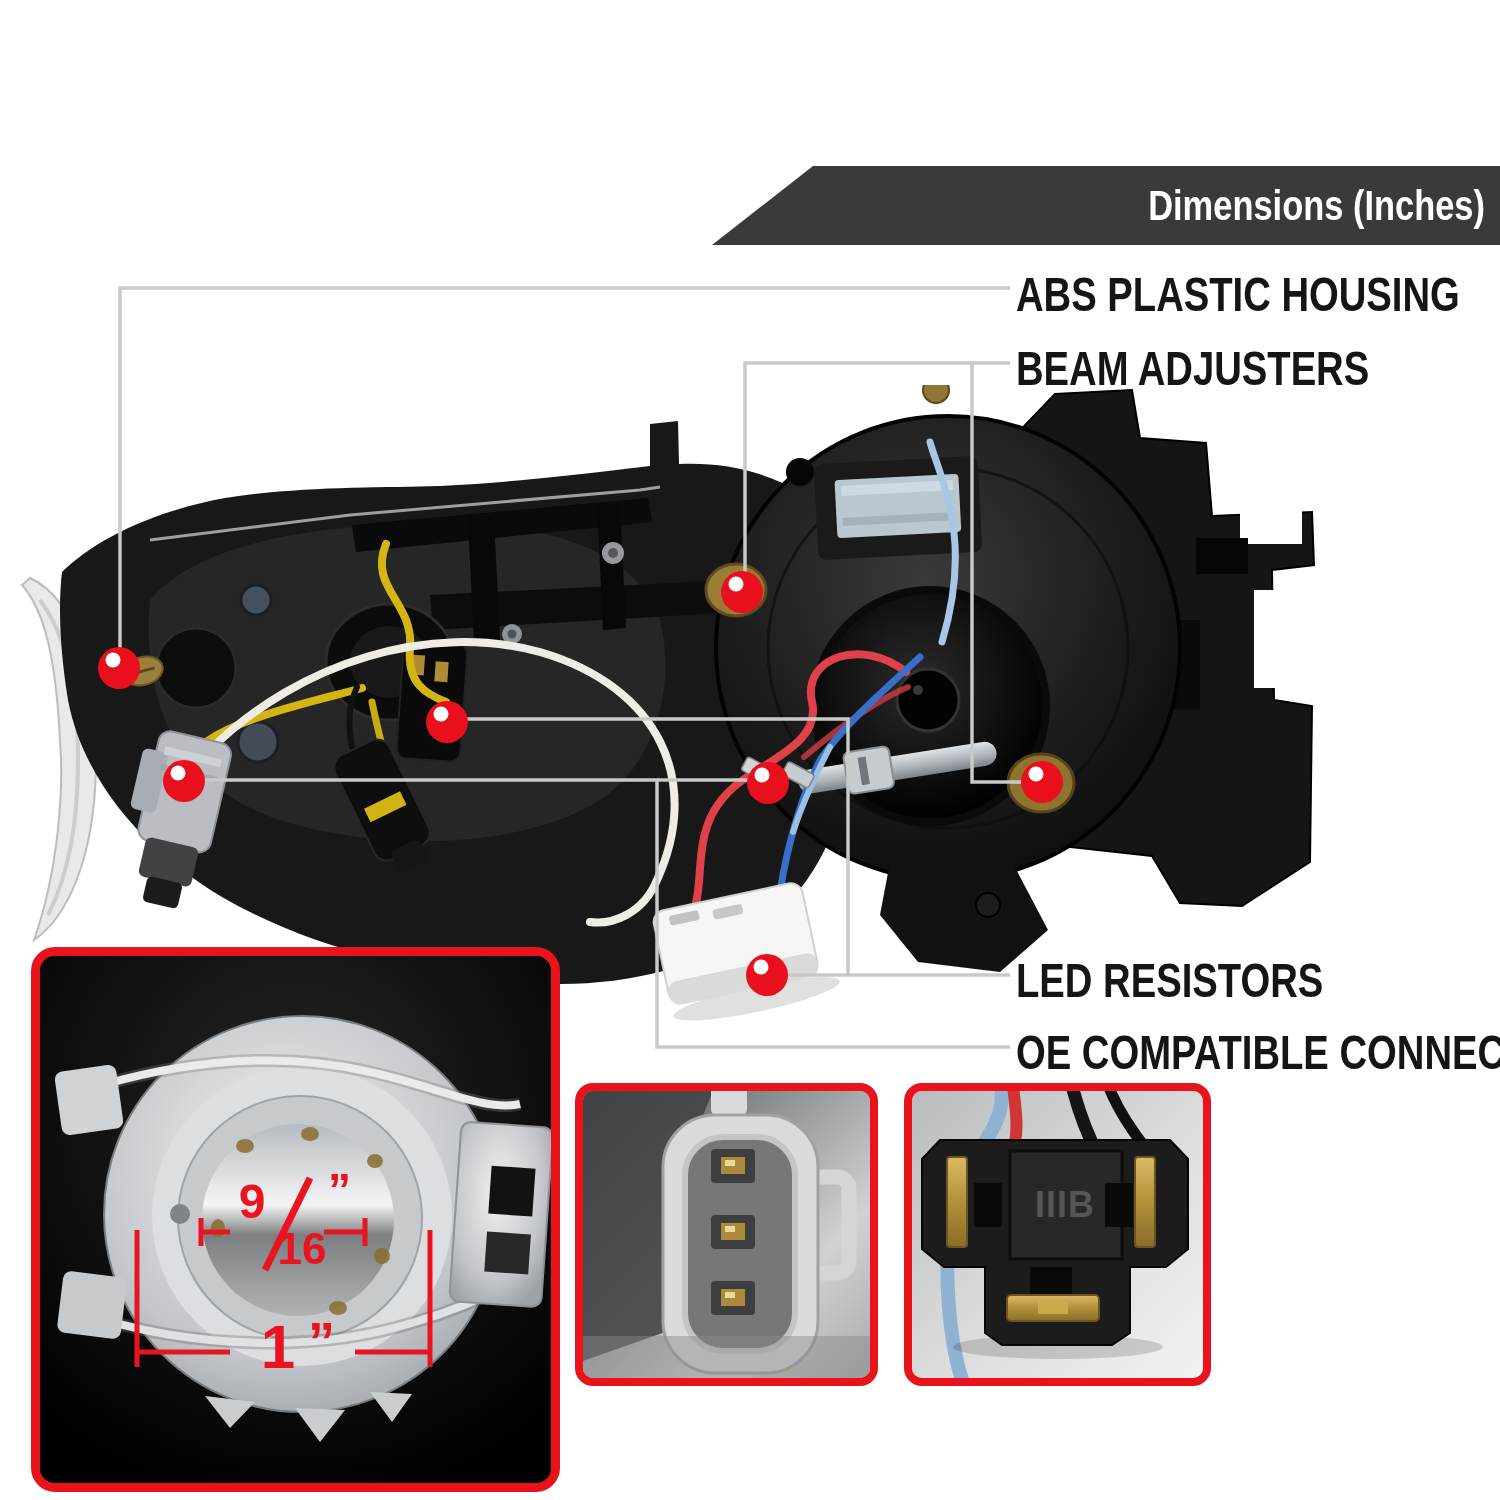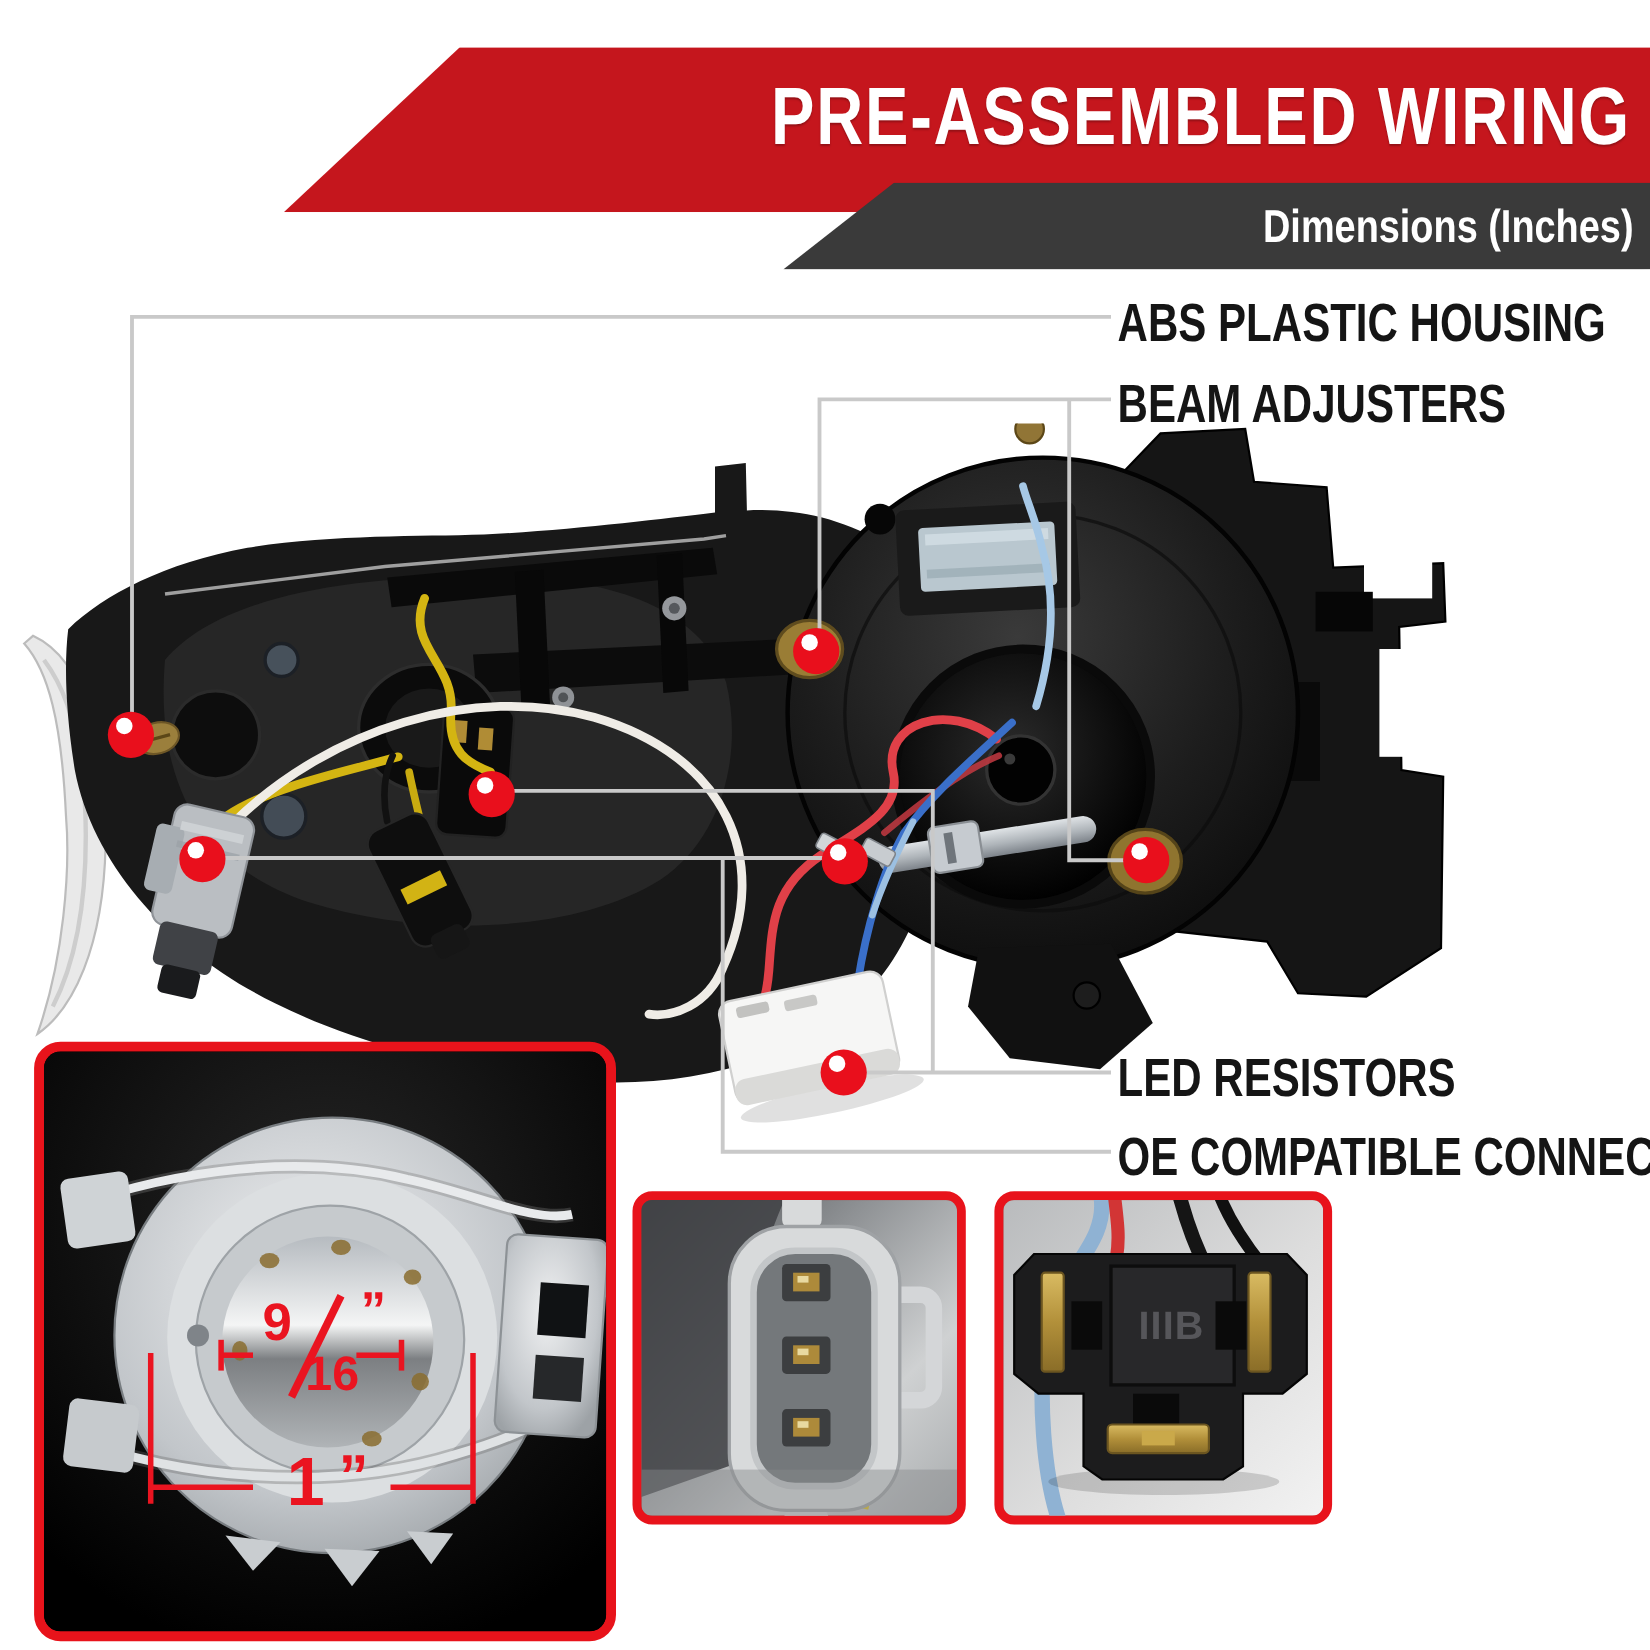--- a/index.html
+++ b/index.html
@@ -20,21 +20,21 @@
     clip-path:polygon(813px 0,1500px 0,1500px 79px,712px 79px);
     display:flex;align-items:center;justify-content:flex-end;
     filter:drop-shadow(-3px 3px 3px rgba(0,0,0,.25));}
   .banner-dark .txt{color:#fff;font-weight:bold;font-size:42px;
     transform:scaleX(.82);transform-origin:right center;padding-right:18px;white-space:nowrap;}
   
   .callout{position:absolute;color:#151515;font-weight:bold;font-size:49px;
     transform:scaleX(.78);transform-origin:left top;white-space:nowrap;letter-spacing:0px;}
   
   .inset{position:absolute;border:9px solid #e8131b;border-radius:24px;overflow:hidden;background:#000;}
-  .inset.light{background:#b91c1c;border-width:8px;border-radius:18px;text-decoration:underline;}
+  .inset.light{background:#f9a8d4;border-width:8px;border-radius:18px;text-decoration:underline;}
 </style>
 </head>
 <body>
 
 <div class="canvas">
 
   <svg class="abs" style="left:0;top:385px" width="1320" height="660" viewBox="0 385 1320 660">
     <defs>
       <radialGradient id="gBowl" cx="45%" cy="35%" r="75%">
         <stop offset="0%" stop-color="#3a3a3a"></stop>
@@ -357,23 +357,20 @@
         <circle cx="1042" cy="782" r="21" fill="#e90f1c"></circle>
           <circle cx="1036" cy="774" r="7.5" fill="#fff"></circle>
         </g>
       <g>
         <circle cx="767" cy="975" r="21" fill="#e90f1c"></circle>
           <circle cx="761" cy="967" r="7.5" fill="#fff"></circle>
         </g>
     </g>
   </svg>
 
-  <div class="banner-red">
-    <span class="txt">PRE-ASSEMBLED WIRING</span>
-  </div>
   <div class="banner-dark">
     <span class="txt">Dimensions (Inches)</span>
   </div>
 
   <div class="callout" style="left:1016px;top:266px">ABS PLASTIC HOUSING</div>
   <div class="callout" style="left:1016px;top:340px">BEAM ADJUSTERS</div>
   <div class="callout" style="left:1016px;top:952px">LED RESISTORS</div>
   <div class="callout" style="left:1016px;top:1024px">OE COMPATIBLE CONNECTORS</div>
 
 </div>

